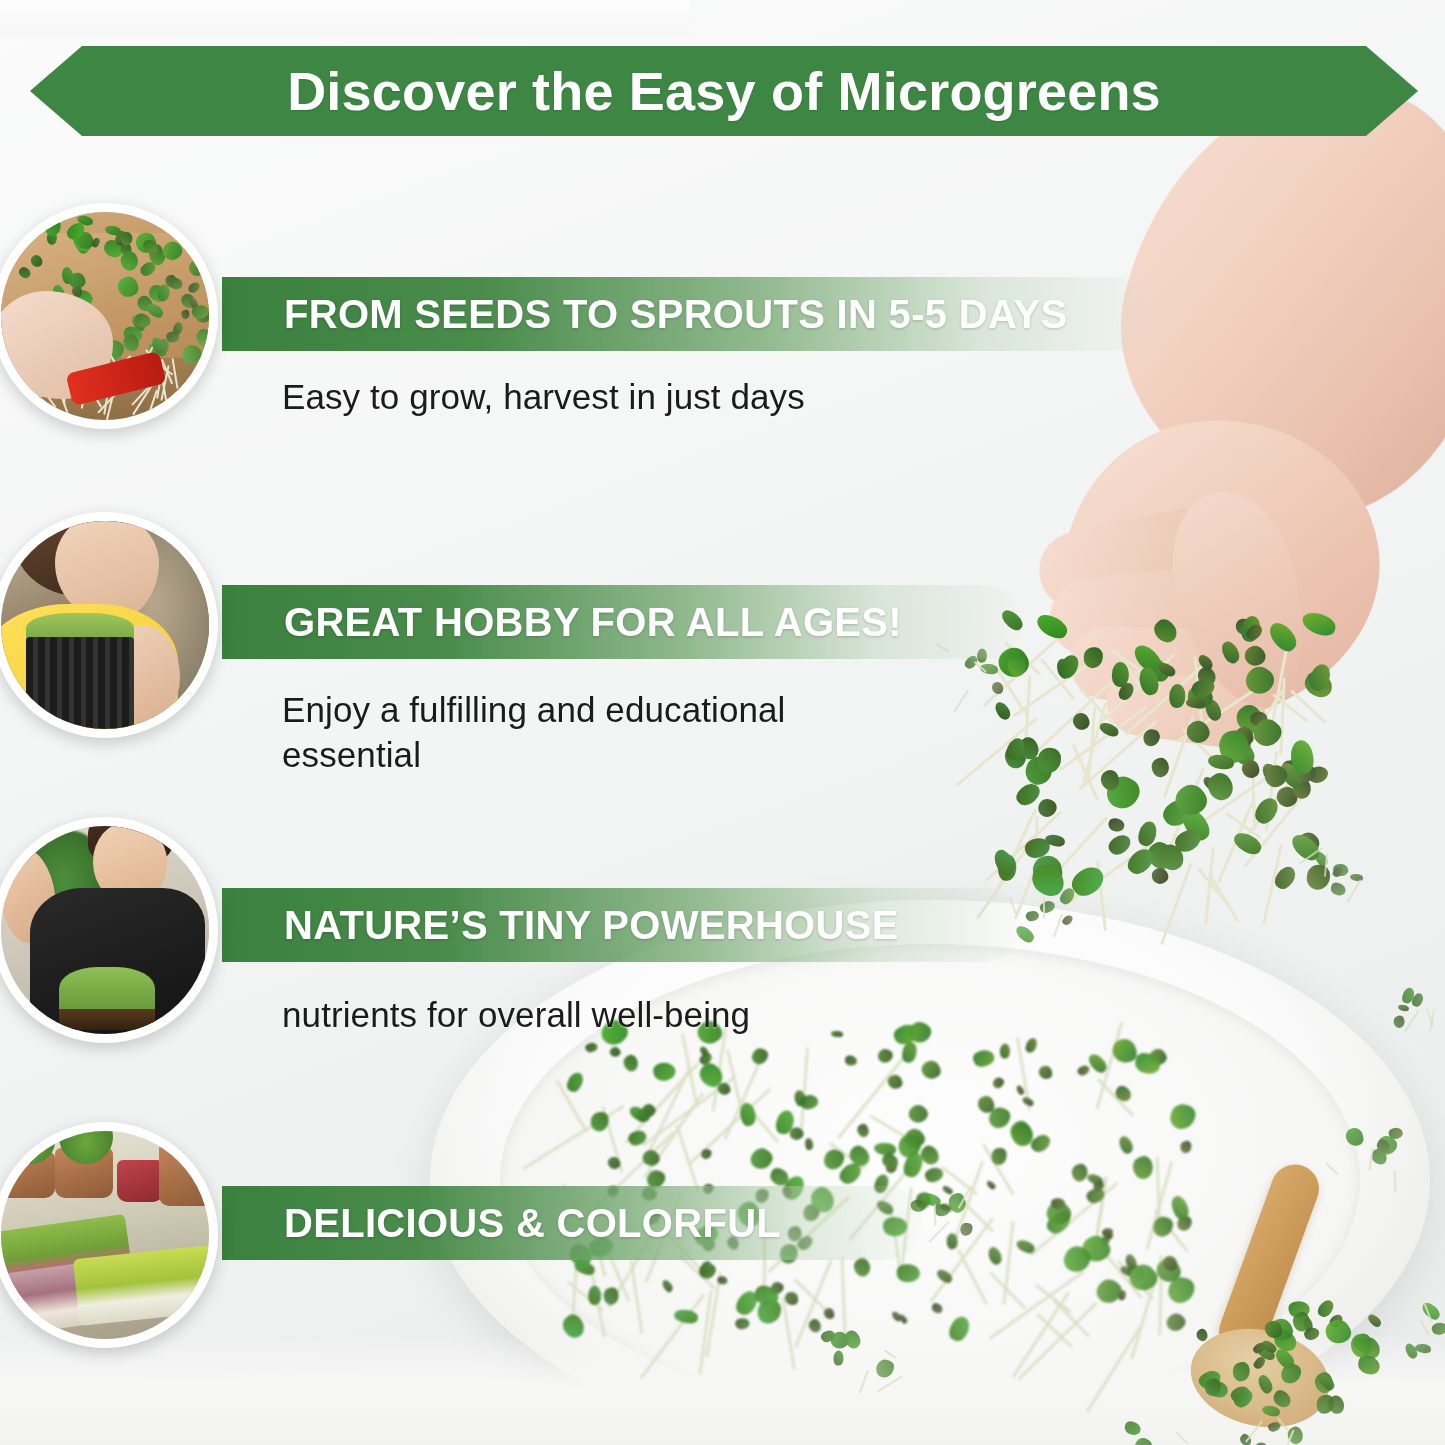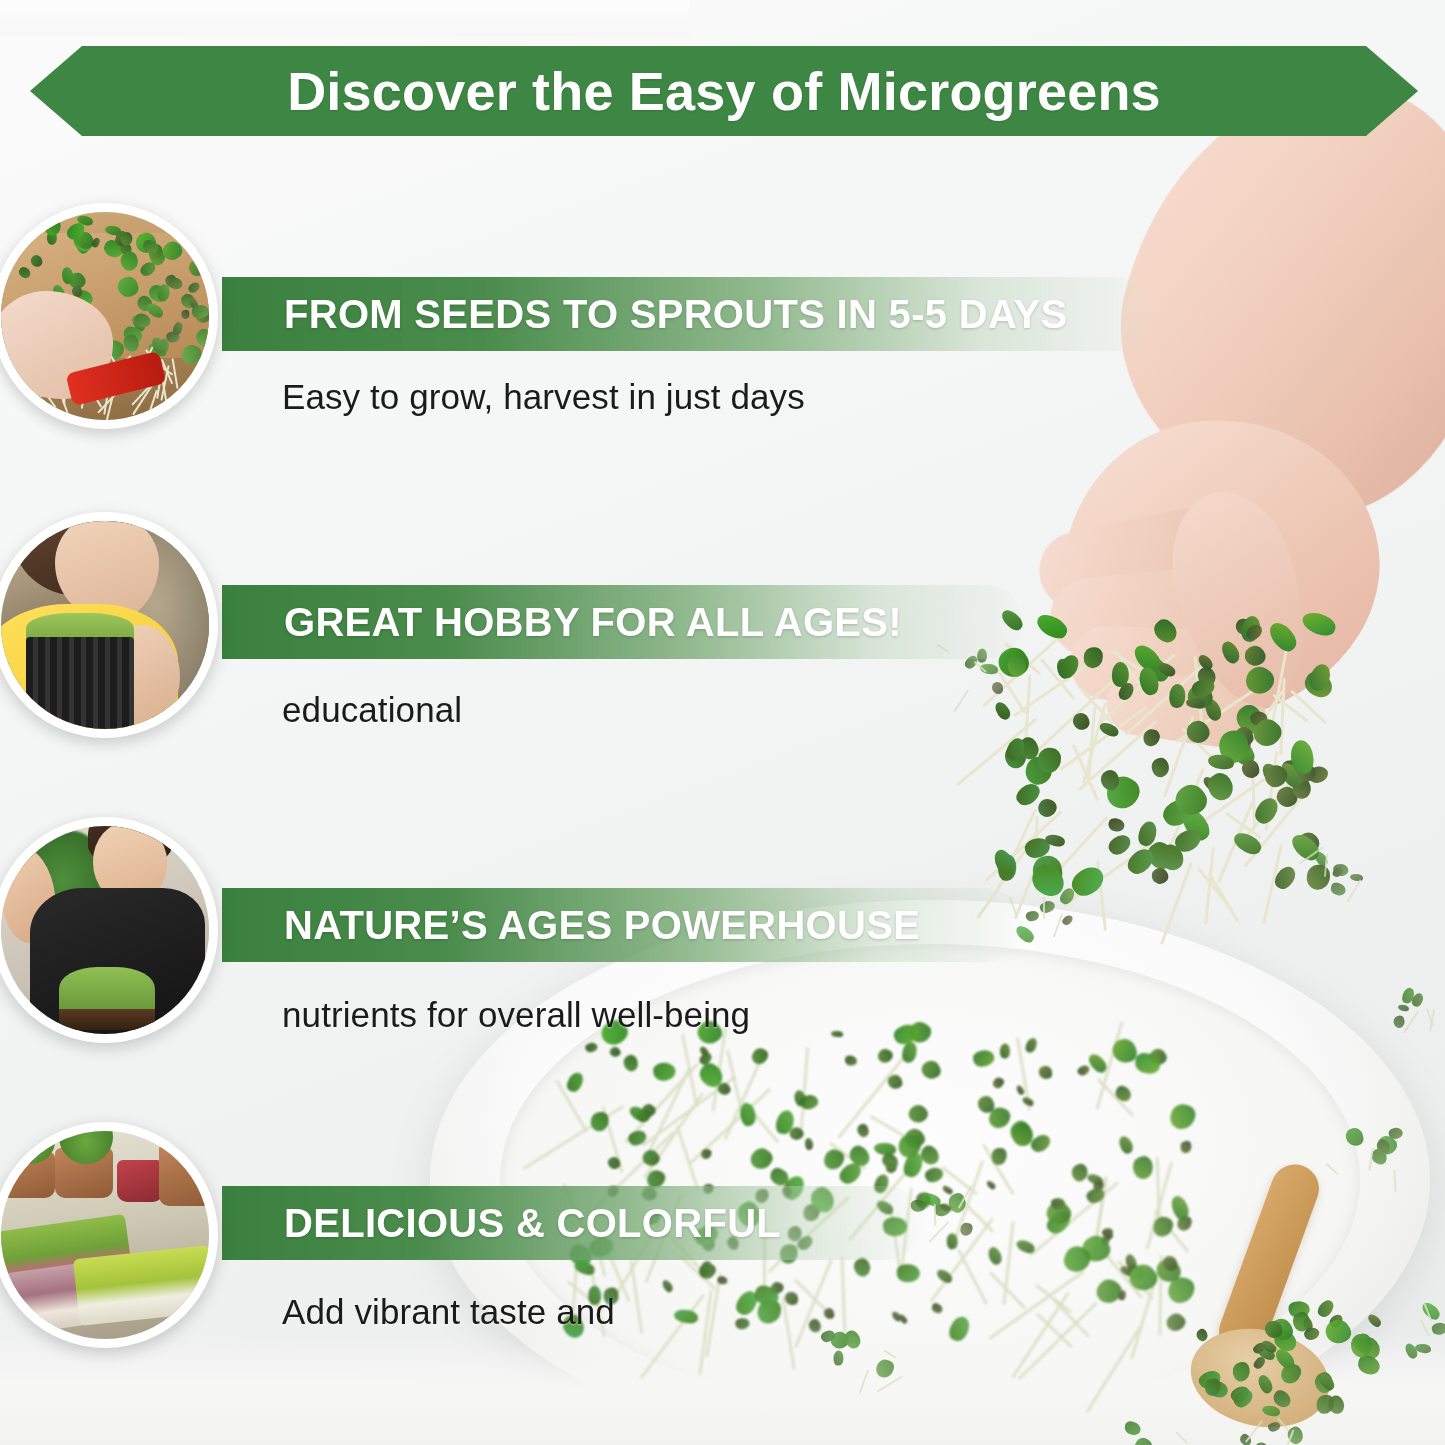--- a/index.html
+++ b/index.html
@@ -874,39 +874,40 @@
         <div class="t1-scissor"></div>
       </div>
     </div>
   </div>
 
   <div class="feature">
     <div class="feature-bar" style="top:585px; width:800px;">
       <span class="feature-title">GREAT HOBBY FOR ALL AGES!</span>
     </div>
     <div class="feature-sub" style="top:688px;">
-      <div>educational</div>
+      <div>Enjoy a fulfilling and educational</div>
+      <div>essential</div>
     </div>
     <div class="thumb-circle" style="top:512px;">
       <div class="scene">
         <div class="t2-bg"></div>
         <div class="t2-blur"></div>
         <div class="t2-hair"></div>
         <div class="t2-face"></div>
         <div class="t2-shirt"></div>
         <div class="t2-arm"></div>
         <div class="t2-sprouts"></div>
         <div class="t2-tray"></div>
       </div>
     </div>
   </div>
 
   <div class="feature">
     <div class="feature-bar" style="top:888px; width:800px;">
-      <span class="feature-title">NATURE’S AGES POWERHOUSE</span>
+      <span class="feature-title">NATURE’S TINY POWERHOUSE</span>
     </div>
     <div class="feature-sub" style="top:993px;">
       <div>nutrients for overall well-being</div>
     </div>
     <div class="thumb-circle" style="top:817px;">
       <div class="scene">
         <div class="t3-bg"></div>
         <div class="t3-plant"></div>
         <div class="t3-hair"></div>
         <div class="t3-head"></div>
@@ -916,21 +917,20 @@
         <div class="t3-soil"></div>
       </div>
     </div>
   </div>
 
   <div class="feature">
     <div class="feature-bar" style="top:1186px; width:700px;">
       <span class="feature-title">DELICIOUS &amp; COLORFUL</span>
     </div>
     <div class="feature-sub" style="top:1290px;">
-      <div>Add vibrant taste and</div>
     </div>
     <div class="thumb-circle" style="top:1122px;">
       <div class="scene">
         <div class="t4-bg"></div>
         <div class="t4-pot" style="left:-2%;top:10%;width:28%;height:22%;"></div>
         <div class="t4-pot" style="left:26%;top:8%;width:28%;height:24%;"></div>
         <div class="t4-pot" style="left:56%;top:14%;width:22%;height:20%;background:linear-gradient(160deg,#c2434a,#8b2a31);"></div>
         <div class="t4-pot" style="left:76%;top:6%;width:28%;height:30%;"></div>
         <div class="t4-plant" style="left:2%;top:-6%;width:24%;height:22%;"></div>
         <div class="t4-plant" style="left:28%;top:-10%;width:26%;height:26%;"></div>

